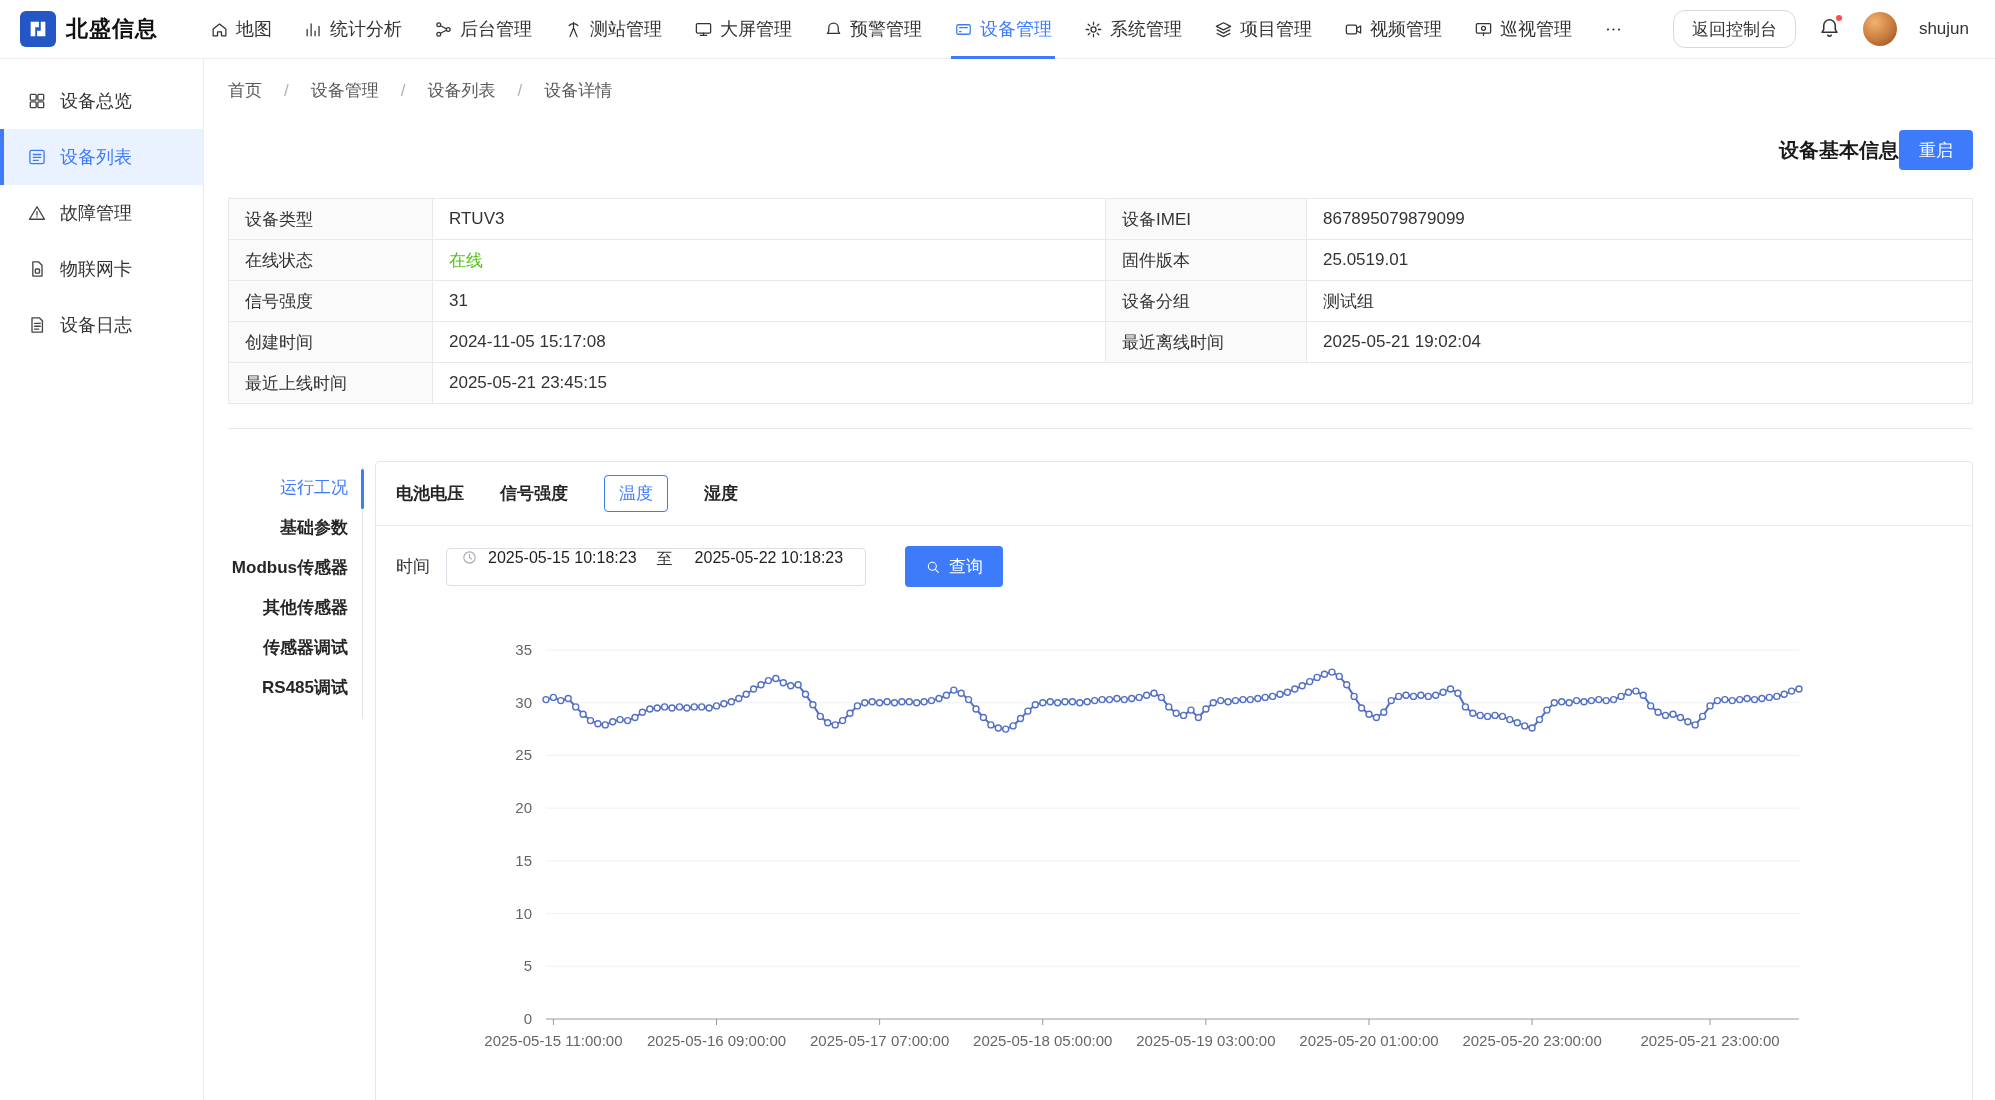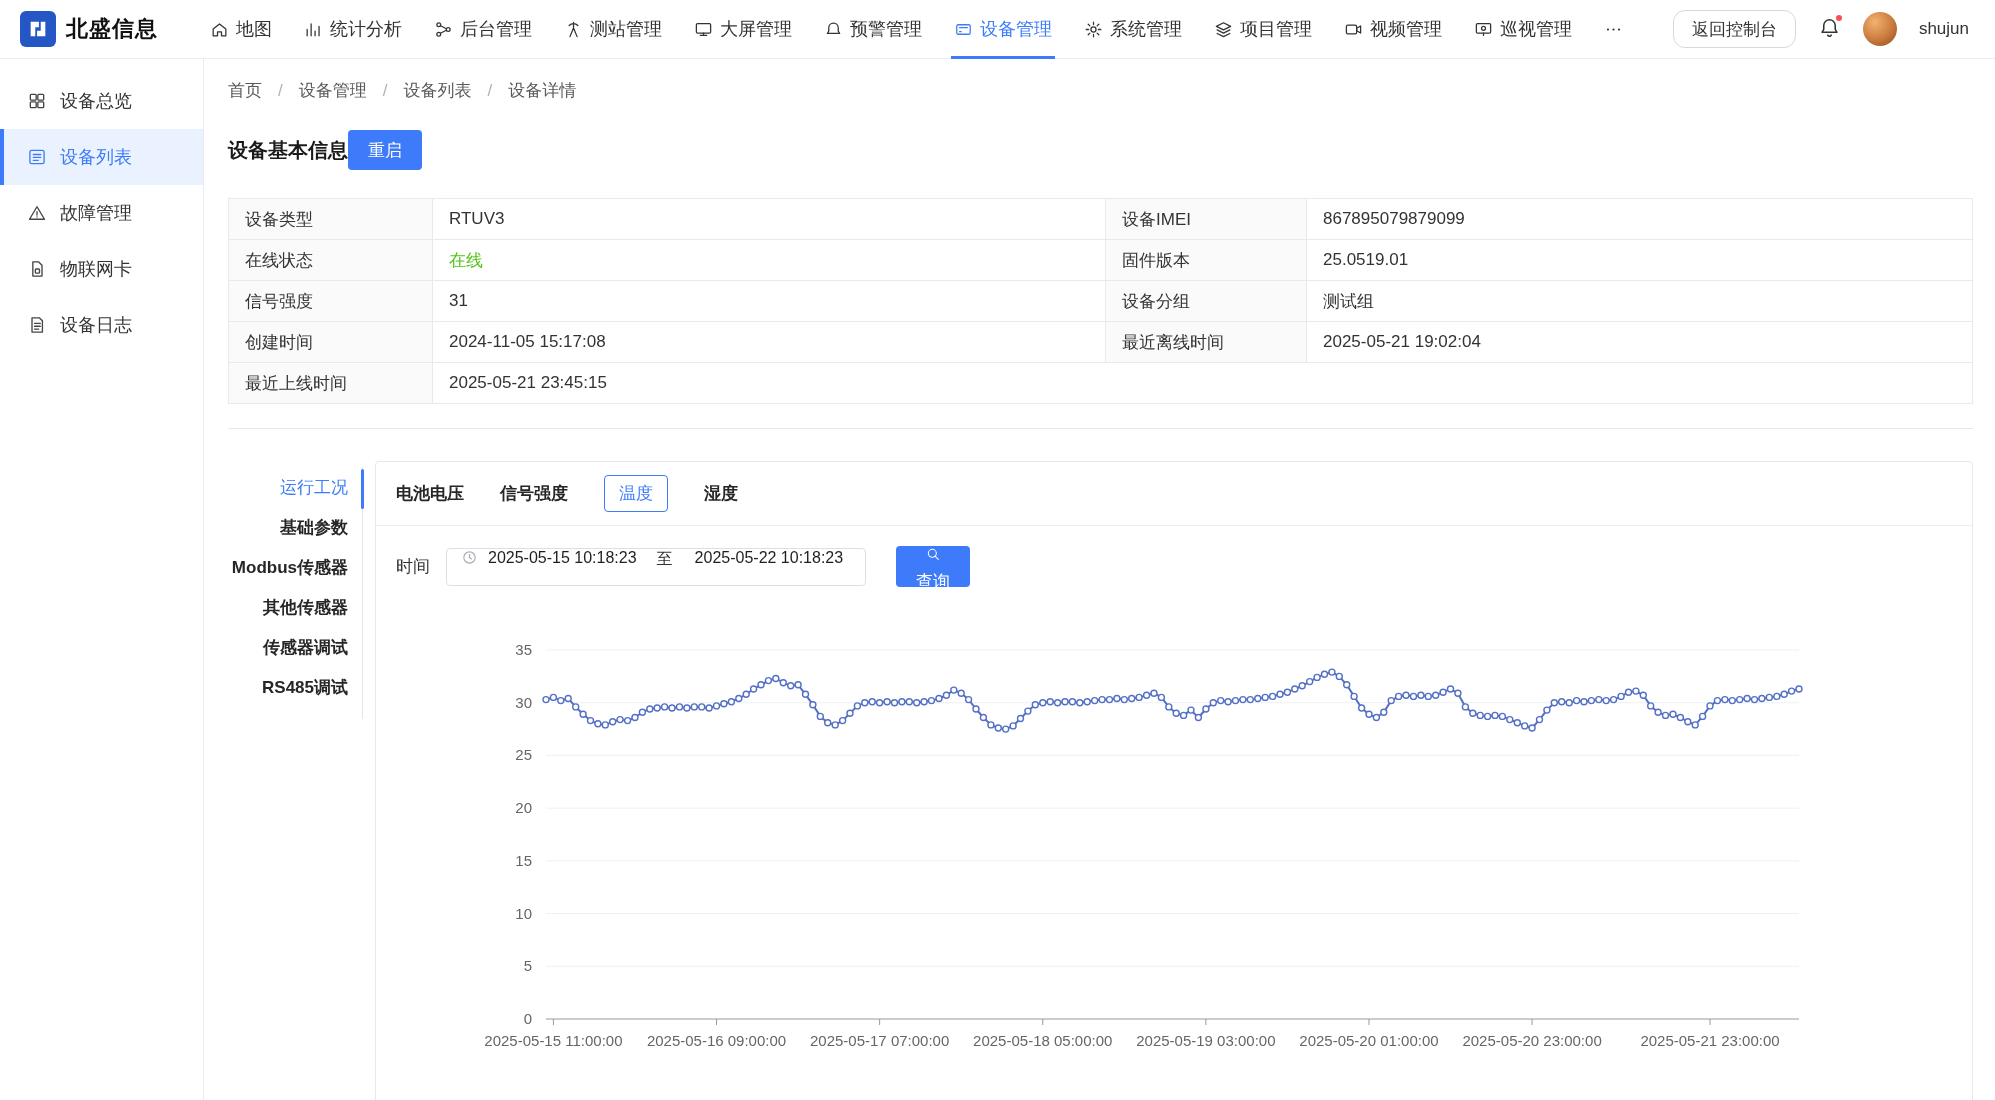--- a/index.html
+++ b/index.html
@@ -34,23 +34,23 @@
   .layout { display:flex; height:1041px; }
   .sidebar { width:204px; border-right:1px solid #ececec; padding-top:14px; background:#fff; flex-shrink:0; }
   .side-item { height:56px; display:flex; align-items:center; gap:13px; padding-left:23px;
                font-size:18px; color:#333; cursor:pointer; border-left:4px solid transparent; }
   .side-item .ic { color:#444; display:flex; }
   .side-item.active { background:#ebf2ff; border-left-color:#3d7bfa; color:#3d7bfa; }
   .side-item.active .ic { color:#3d7bfa; }
   .content { flex:1; padding:20px 22px 0 24px; overflow:hidden; }
 
   
-  .breadcrumb { font-size:17px; color:#595959; display:flex; gap:16px; align-items:center; }
+  .breadcrumb { font-size:17px; color:#595959; display:flex; gap:22px; align-items:center; }
   .bc-sep { color:#b3b3b3; }
-  .title-row { margin-top:28px; display:flex; align-items:center; justify-content:flex-start; }
+  .title-row { margin-top:28px; display:flex; align-items:center; justify-content:flex-end; }
   .section-title { font-size:20px; font-weight:700; color:#1a1a1a; }
   .btn-primary { background:#3d7bfa; color:#fff; border:none; border-radius:4px; font-size:17px;
                  height:40px; padding:0 20px; cursor:pointer; font-family:inherit;
                  display:inline-flex; align-items:center; gap:8px; }
 
   
   .info { margin-top:28px; width:100%; border-collapse:collapse; font-size:17px; table-layout:fixed; }
   .info td { border:1px solid #e9e9e9; height:41px; padding:0 16px; overflow:hidden; white-space:nowrap; }
   td.lbl { background:#fafafa; color:#333; }
   .info col.c-l1 { width:204px; } .info col.c-v1 { width:673px; }
@@ -74,21 +74,21 @@
   .ttab.active { color:#3d7bfa; font-weight:500; border:1px solid #3d7bfa; border-radius:4px;
                  padding:6px 14px; background:#fff; }
 
   .filter-row { display:flex; align-items:center; margin:20px 0 0 20px; }
   .filter-label { font-size:17px; color:#333; margin-right:16px; }
   .range { width:420px; height:38px; border:1px solid #dcdfe6; border-radius:4px; display:flex;
            align-items:flex-start; padding:0 14px; font-size:16px; color:#1f1f1f; cursor:pointer;
            white-space:nowrap; background:#fff; }
   .range .ic { color:#a8abb2; display:flex; margin-right:10px; }
   .range .sep { color:#333; margin:0 22px 0 20px; }
-  .query-btn { height:41px; margin-left:30px;flex-direction:column; }
+  .query-btn { height:41px; margin-left:39px; }
   .query-btn .ic { display:flex; color:#fff; }
 
   #chart { display:block; margin-top:18px; }
   #chart text { font-family:"Liberation Sans","DejaVu Sans",sans-serif; }
 </style>
 </head>
 <body>
 
 <div class="app">
 

